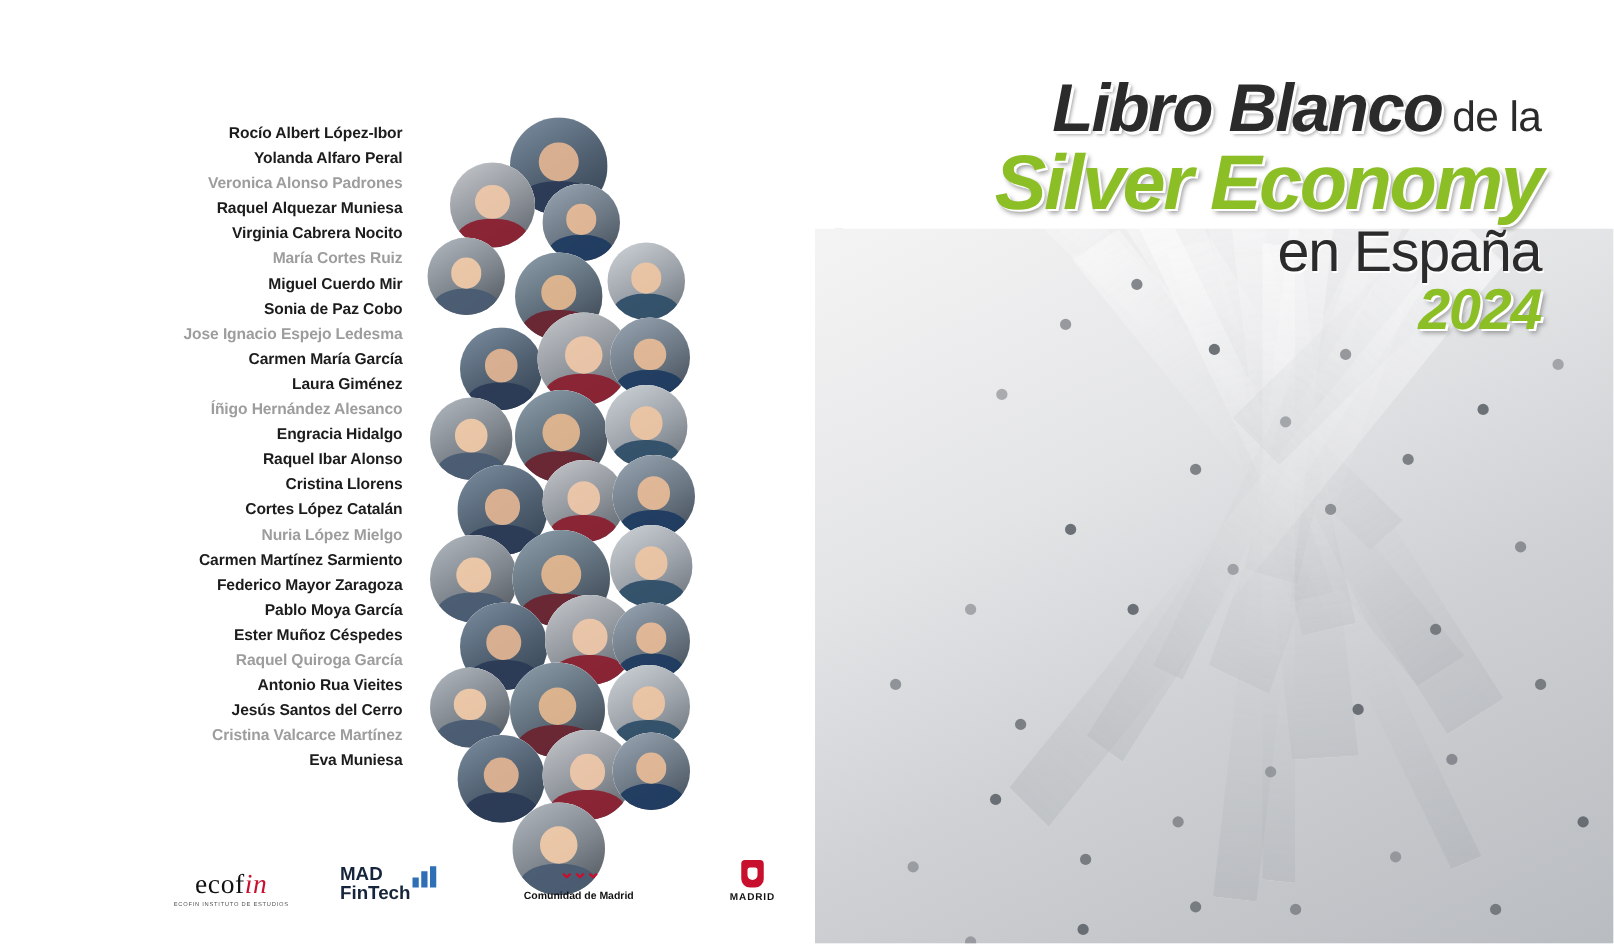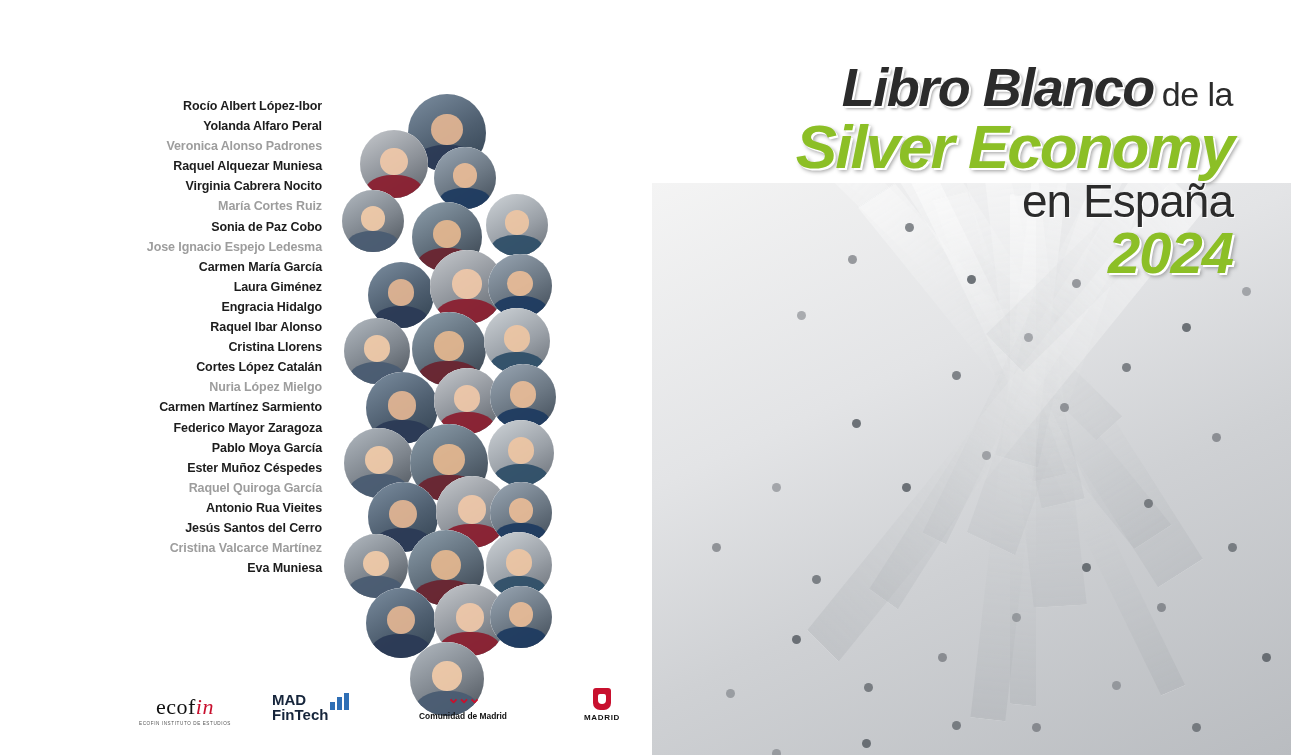--- a/index.html
+++ b/index.html
@@ -256,21 +256,21 @@
     letter-spacing: -2px;
     text-shadow: 2px 2px 0 #ffffff, 3px 3px 4px rgba(0,0,0,0.4);
   }
   .t-espana {
     font-size: 46px;
     color: #2b2b2b;
     letter-spacing: -1px;
     text-shadow: 1px 1px 0 #fff;
   }
   .t-year {
-    font-size: 58px;
+    font-size: 46px;
     font-weight: bold;
     font-style: italic;
     color: #8cbf26;
     letter-spacing: -1px;
     text-shadow: 2px 2px 0 #ffffff, 3px 3px 4px rgba(0,0,0,0.35);
   }
 </style>
 </head>
 <body>
 
@@ -278,24 +278,26 @@
 
   <div id="back-cover">
 
     <div id="contributors">
         <div class="contrib">Rocío Albert López-Ibor</div>
         <div class="contrib">Yolanda Alfaro Peral</div>
         <div class="contrib gray">Veronica Alonso Padrones</div>
         <div class="contrib">Raquel Alquezar Muniesa</div>
         <div class="contrib">Virginia Cabrera Nocito</div>
         <div class="contrib gray">María Cortes Ruiz</div>
+        <div class="contrib">Miguel Cuerdo Mir</div>
         <div class="contrib">Sonia de Paz Cobo</div>
         <div class="contrib gray">Jose Ignacio Espejo Ledesma</div>
         <div class="contrib">Carmen María García</div>
         <div class="contrib">Laura Giménez</div>
+        <div class="contrib gray">Íñigo Hernández Alesanco</div>
         <div class="contrib">Engracia Hidalgo</div>
         <div class="contrib">Raquel Ibar Alonso</div>
         <div class="contrib">Cristina Llorens</div>
         <div class="contrib">Cortes López Catalán</div>
         <div class="contrib gray">Nuria López Mielgo</div>
         <div class="contrib">Carmen Martínez Sarmiento</div>
         <div class="contrib">Federico Mayor Zaragoza</div>
         <div class="contrib">Pablo Moya García</div>
         <div class="contrib">Ester Muñoz Céspedes</div>
         <div class="contrib gray">Raquel Quiroga García</div>

